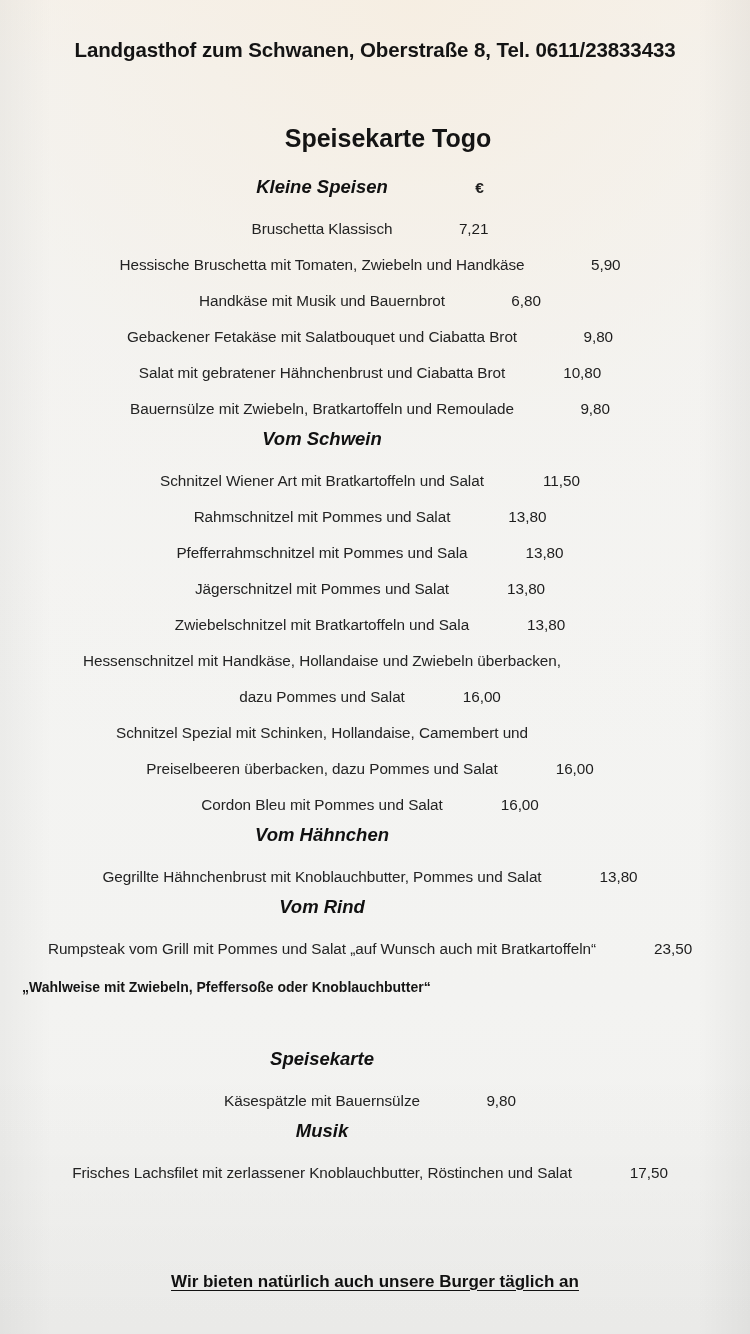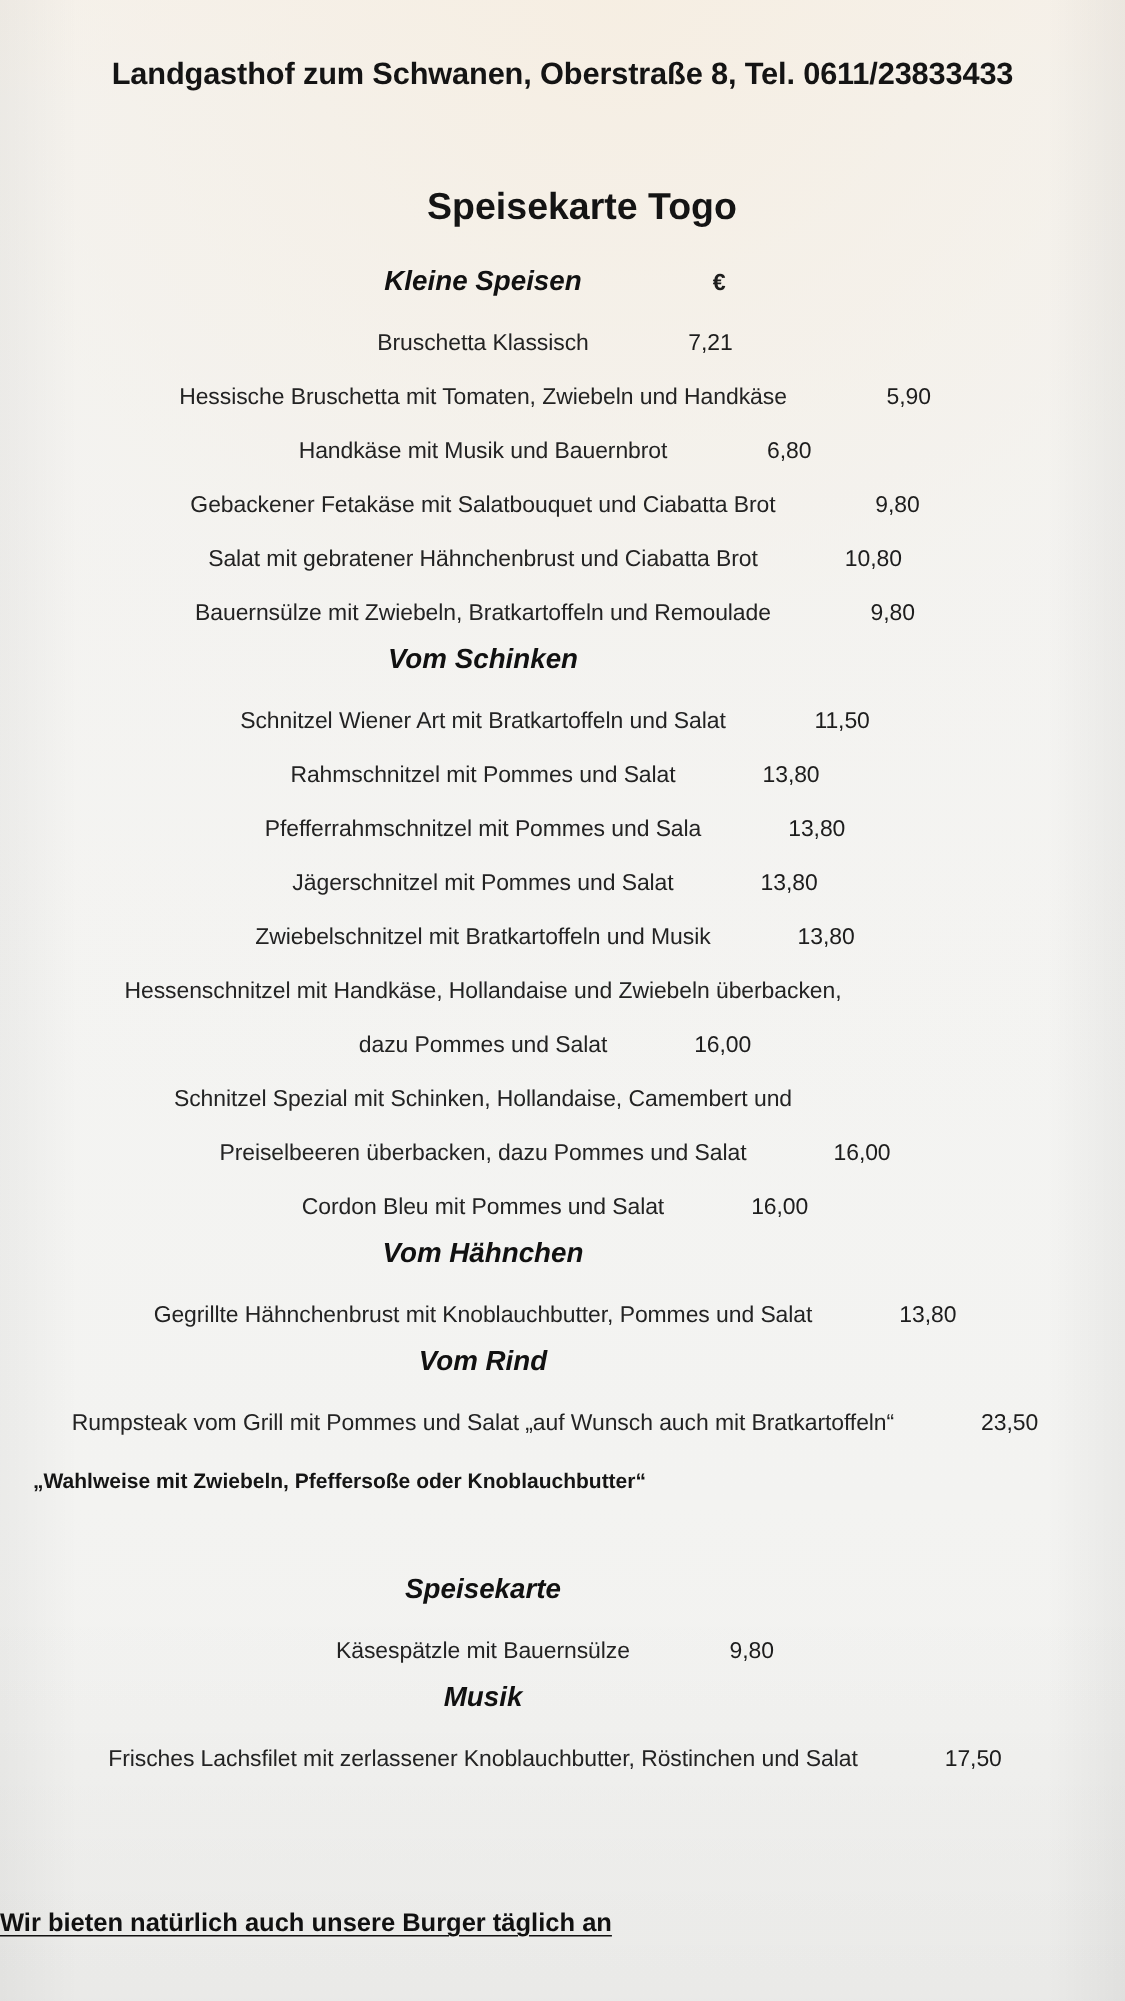--- a/index.html
+++ b/index.html
@@ -135,20 +135,21 @@
 
   .spacer {
     height: 44px;
   }
 
   .footer-note {
     position: absolute;
     left: 0;
     top: 1272px;
     width: 750px;
+    text-align: center;
     font-weight: bold;
     font-size: 17px;
     color: #111;
   }
   .footer-note span {
     text-decoration: underline;
     text-underline-offset: 3px;
   }
 </style>
 </head>
@@ -184,41 +185,41 @@
         </div>
         <div class="row item">
           <div class="name">Salat mit gebratener Hähnchenbrust und Ciabatta Brot</div>
           <div class="price-col">10,80</div>
         </div>
         <div class="row item">
           <div class="name">Bauernsülze mit Zwiebeln, Bratkartoffeln und Remoulade</div>
           <div class="price-col">9,80</div>
         </div>
         <div class="row section-head">
-          <div>Vom Schinken</div>
+          <div>Vom Schwein</div>
           <div class="price-col"></div>
         </div>
         <div class="row item">
           <div class="name">Schnitzel Wiener Art mit Bratkartoffeln und Salat</div>
           <div class="price-col">11,50</div>
         </div>
         <div class="row item">
           <div class="name">Rahmschnitzel mit Pommes und Salat</div>
           <div class="price-col">13,80</div>
         </div>
         <div class="row item">
           <div class="name">Pfefferrahmschnitzel mit Pommes und Sala</div>
           <div class="price-col">13,80</div>
         </div>
         <div class="row item">
           <div class="name">Jägerschnitzel mit Pommes und Salat</div>
           <div class="price-col">13,80</div>
         </div>
         <div class="row item">
-          <div class="name">Zwiebelschnitzel mit Bratkartoffeln und Musik</div>
+          <div class="name">Zwiebelschnitzel mit Bratkartoffeln und Sala</div>
           <div class="price-col">13,80</div>
         </div>
         <div class="row item">
           <div class="name">Hessenschnitzel mit Handkäse, Hollandaise und Zwiebeln überbacken,</div>
           <div class="price-col"></div>
         </div>
         <div class="row item cont">
           <div class="name">dazu Pommes und Salat</div>
           <div class="price-col">16,00</div>
         </div>

